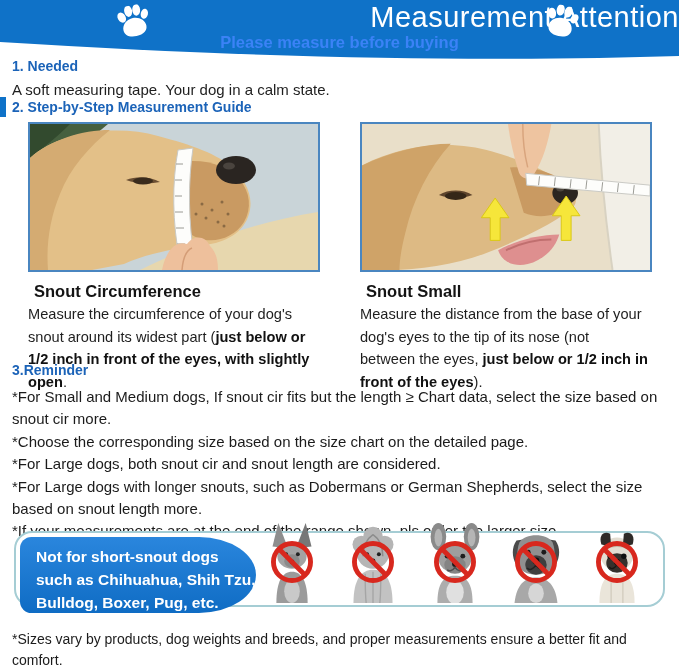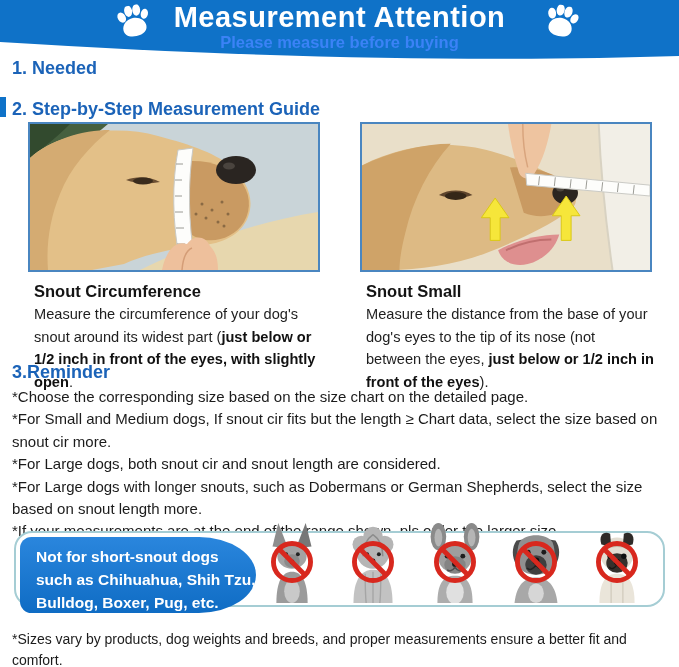--- a/index.html
+++ b/index.html
@@ -7,46 +7,46 @@
   body {
     font-family:"Liberation Sans", sans-serif;
     background:#ffffff; color:#1c1c1c; position:relative; overflow:hidden;
   }
   .page { position:absolute; inset:0; width:679px; height:667px; background:#fff; }
 
   
   .header { position:absolute; left:0; top:0; width:679px; height:62px; }
   .header svg.curve { position:absolute; left:0; top:0; }
   .header .title {
-    position:absolute; left:0; top:1px; width:679px; text-align:center;
-    color:#fff; font-size:29px; font-weight:700; letter-spacing:0.5px;
+    position:absolute; left:0; top:1px; width:679px; text-align:right;
+    color:#fff; font-size:29px; font-weight:400; letter-spacing:0.5px;
   }
   .header .subtitle {
     position:absolute; left:0; top:33px; width:679px; text-align:center;
     color:#3b82f6; font-size:16.5px; font-weight:700;
   }
   .paw { position:absolute; top:5px; }
   .paw.left  { left:116px; transform:rotate(-12deg); }
   .paw.right { left:543px; transform:rotate(12deg); }
 
   .left-tab { position:absolute; left:0; top:97px; width:6px; height:20px; background:#0f72c8; }
 
   
-  .h-blue { position:absolute; color:#1b63b8; font-size:18px; font-weight:800; left:12px; }
+  .h-blue { position:absolute; color:#1b63b8; font-size:14px; font-weight:800; left:12px; }
   .body-text { position:absolute; left:12px; font-size:15px; color:#1e1e1e; }
 
   
   .figures { position:absolute; left:28px; top:122px; width:624px; display:flex; gap:40px;justify-content:flex-end; }
   .figure { width:292px; }
   .photo {
     width:100%; height:150px; border:2px solid #4a86c0; background:#cfd8dc;
     overflow:hidden; display:block;
   }
   .cap-title { margin:10px 0 2px 6px; font-size:16.5px; font-weight:800; color:#141414; }
-  .cap-desc  { margin-left:6px; font-size:14.6px; line-height:22.5px; color:#1e1e1e; width:288px; }
+  .cap-desc  { font-size:14.6px; line-height:22.5px; color:#1e1e1e; width:288px; }
   .cap-desc b { font-weight:800; color:#111; }
 
   
   .reminder-list { position:absolute; left:12px; top:386px; width:657px;
     font-size:15px; line-height:22.4px; color:#1b1b1b; }
   .reminder-list .item { display:block; }
 
   
   .banner {
     position:absolute; left:14px; top:531px; width:651px; height:76px;
@@ -100,20 +100,21 @@
           <path d="M20,14 C27,14 33,19 33,25 C33,31 28,34.5 20,34.5 C12,34.5 7,31 7,25 C7,19 13,14 20,14 Z"></path>
         </g>
       </svg>
     </span>
     <div class="subtitle">Please measure before buying</div>
   </div>
 
   <div class="left-tab"></div>
 
   <div class="h-blue" style="top:58px;">1. Needed</div>
+  <div class="body-text" style="top:81px;">A soft measuring tape. Your dog in a calm state.</div>
 
   <div class="h-blue" style="top:99px;">2. Step-by-Step Measurement Guide</div>
 
   <div class="figures">
 
     <div class="figure">
       <svg class="photo" viewBox="0 0 288 146" preserveAspectRatio="none">
         <rect width="288" height="146" fill="#c9d4d8"></rect>
         <path d="M0,0 L78,0 C48,26 22,42 0,56 Z" fill="#46603f"></path>
         <path d="M0,0 L40,0 C24,16 10,26 0,34 Z" fill="#324a2e"></path>
@@ -184,22 +185,22 @@
           <path d="M207,73 L193,93 L202,93 L202,118 L212,118 L212,93 L221,93 Z"></path>
         </g>
       </svg>
       <div class="cap-title">Snout Small</div>
       <div class="cap-desc"><span>Measure the distance from the base of your dog's eyes to the tip of its nose (not between the eyes, </span><b>just below or 1/2 inch in front of the eyes</b><span>).</span></div>
     </div>
   </div>
 
   <div class="h-blue" style="top:362px;">3.Reminder</div>
   <div class="reminder-list">
+    <span class="item">*For Small and Medium dogs, If snout cir fits but the length ≥ Chart data, select the size based on snout cir more.</span>
     <span class="item">*Choose the corresponding size based on the size chart on the detailed page.</span>
-    <span class="item">*For Small and Medium dogs, If snout cir fits but the length ≥ Chart data, select the size based on snout cir more.</span>
     <span class="item">*For Large dogs, both snout cir and snout length are considered.</span>
     <span class="item">*For Large dogs with longer snouts, such as Dobermans or German Shepherds, select the size based on snout length more.</span>
     <span class="item">*If your measurements are at the end of the range shown, pls order the larger size.</span>
   </div>
 
   <div class="banner">
     <div class="banner-blue">
       <div>Not for short-snout dogs</div>
       <div>such as Chihuahua, Shih Tzu,</div>
       <div>Bulldog, Boxer, Pug, etc.</div>

